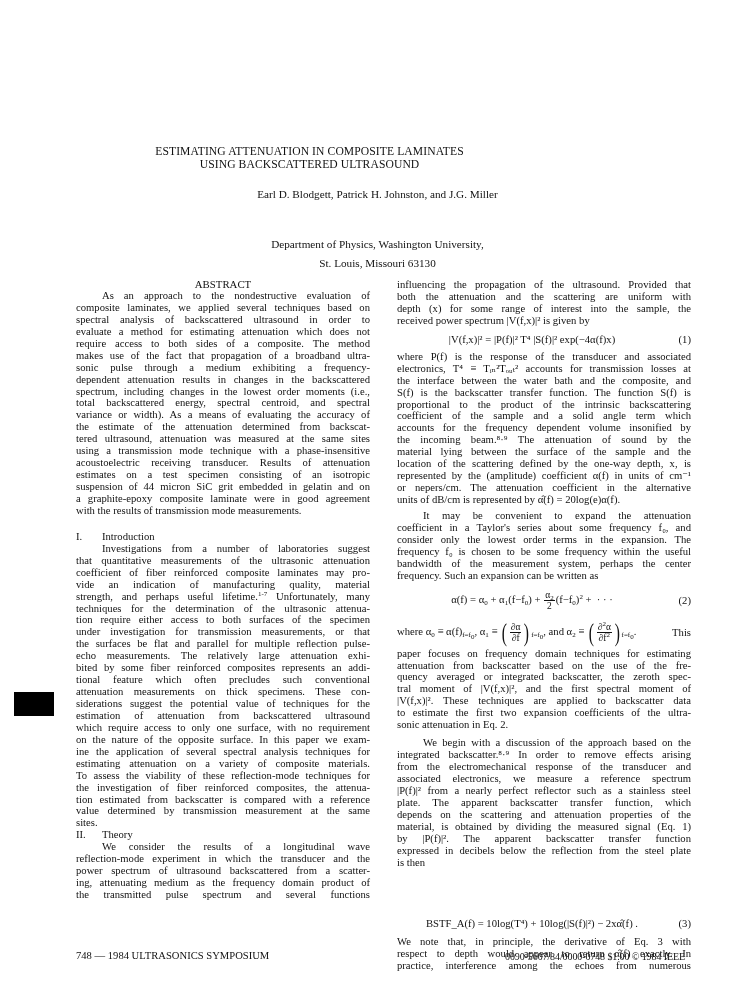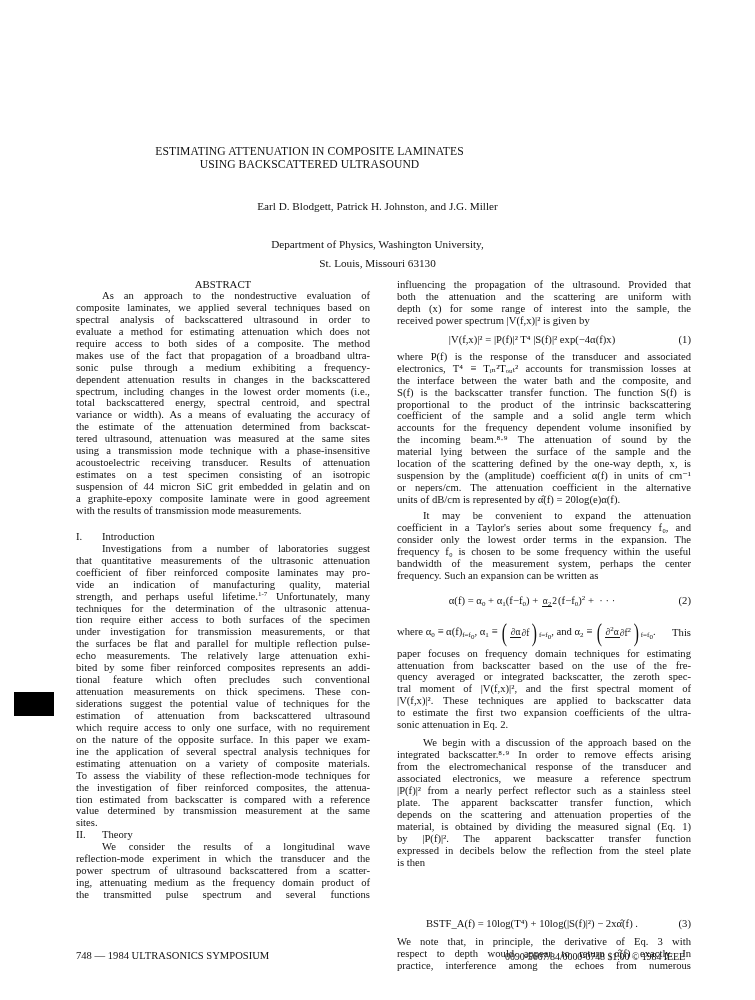--- a/index.html
+++ b/index.html
@@ -13,33 +13,33 @@
   .line.last { text-align-last:left; }
   .line.ind { padding-left:26px;font-family:Liberation Serif, serif; }
   .heading { text-align:center; font-size:10.8px; height:12px; line-height:12px; }
   .sect { height:12px; line-height:12px; }
   .sect .num { display:inline-block; width:26px; }
   .eq { display:flex; justify-content:space-between; align-items:center; white-space:nowrap; }
   .eq .body { flex:1; text-align:center; }
   .eq .num { width:24px; text-align:right; }
   sup { font-size:7px; vertical-align:4px; line-height:0; }
   sub { font-size:7px; vertical-align:-2px; line-height:0; }
-  .frac { display:inline-flex; align-items:center; vertical-align:middle; font-size:9.5px; line-height:10px; margin:0 1px; }
+  .frac { display:inline-flex; flex-direction:column; align-items:center; vertical-align:middle; font-size:9.5px; line-height:10px; margin:0 1px; }
   .frac .n { border-bottom:0.8px solid #111; padding:0 1px; }
   .paren { display:inline-block; font-size:26px; line-height:20px; vertical-align:middle; transform:scaleX(0.6); }
   .footer-left { left:76px; top:950px; font-size:10.6px; }
   .footer-right { left:498px; top:951px; font-size:10px; letter-spacing:-0.1px;margin-left:7px; }
   .blackbox { left:14px; top:692px; width:40px; height:24px; background:#000; }
 </style>
 </head>
 <body>
 
 <div class="abs title" style="top:146px;">ESTIMATING ATTENUATION IN COMPOSITE LAMINATES</div>
 <div class="abs title" style="top:159px;">USING BACKSCATTERED ULTRASOUND</div>
-<div class="abs center" style="top:200px;">Earl D. Blodgett, Patrick H. Johnston, and J.G. Miller</div>
+<div class="abs center" style="top:188px;">Earl D. Blodgett, Patrick H. Johnston, and J.G. Miller</div>
 <div class="abs center" style="top:238px;">Department of Physics, Washington University,</div>
 <div class="abs center" style="top:257px;">St. Louis, Missouri  63130</div>
 
 <div class="col" style="left:76px; top:278px;">
   <div class="heading">ABSTRACT</div>
   <div>
     <span class="line ind">As an approach to the nondestructive evaluation of</span>
     <span class="line">composite laminates, we applied several techniques based on</span>
     <span class="line">spectral analysis of backscattered ultrasound in order to</span>
     <span class="line">evaluate a method for estimating attenuation which does not</span>
@@ -117,21 +117,21 @@
     <span class="line">where P(f) is the response of the transducer and associated</span>
     <span class="line">electronics, T⁴ ≡ Tᵢₙ²Tₒᵤₜ² accounts for transmission losses at</span>
     <span class="line">the interface between the water bath and the composite, and</span>
     <span class="line">S(f) is the backscatter transfer function.  The function S(f) is</span>
     <span class="line">proportional to the product of the intrinsic backscattering</span>
     <span class="line">coefficient of the sample and a solid angle term which</span>
     <span class="line">accounts for the frequency dependent volume insonified by</span>
     <span class="line">the incoming beam.⁸·⁹ The attenuation of sound by the</span>
     <span class="line">material lying between the surface of the sample and the</span>
     <span class="line">location of the scattering defined by the one-way depth, x, is</span>
-    <span class="line">suspension by the (amplitude) coefficient α(f) in units of cm⁻¹</span>
+    <span class="line">represented by the (amplitude) coefficient α(f) in units of cm⁻¹</span>
     <span class="line">or nepers/cm.  The attenuation coefficient in the alternative</span>
     <span class="line last">units of dB/cm is represented by α̂(f) =  20log(e)α(f).</span>
   </div>
   <div style="height:4px;"></div>
   <div>
     <span class="line ind">It may be convenient to expand the attenuation</span>
     <span class="line">coefficient in a Taylor's series about some frequency f₀, and</span>
     <span class="line">consider only the lowest order terms in the expansion.  The</span>
     <span class="line">frequency f₀ is chosen to be some frequency within the useful</span>
     <span class="line">bandwidth of the measurement system, perhaps the center</span>

